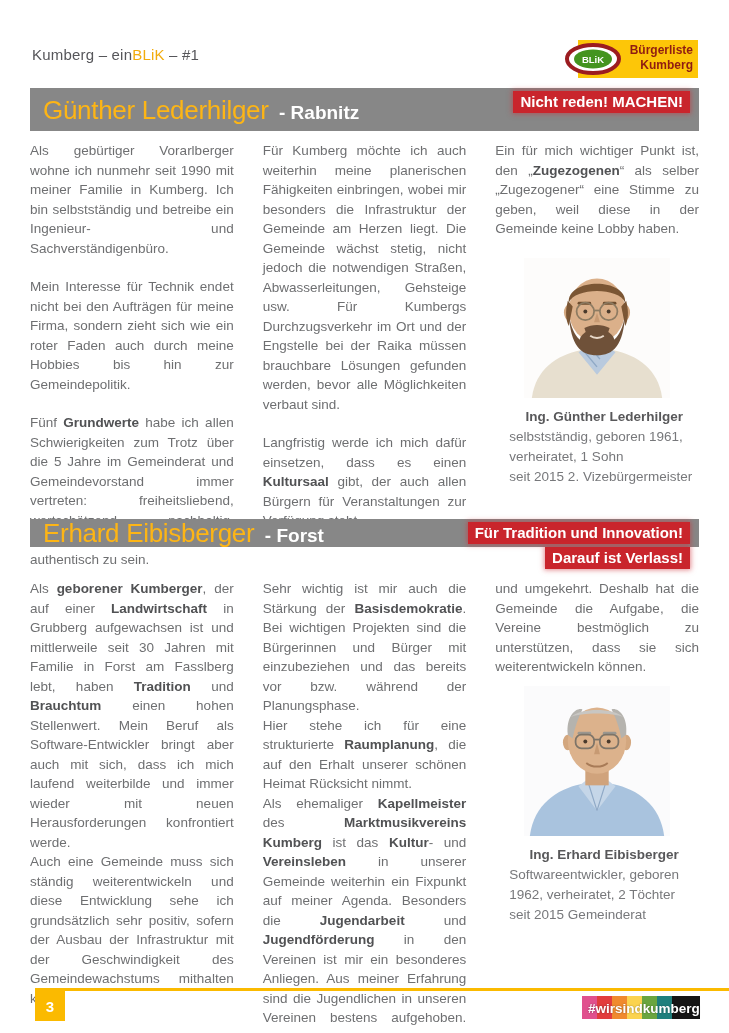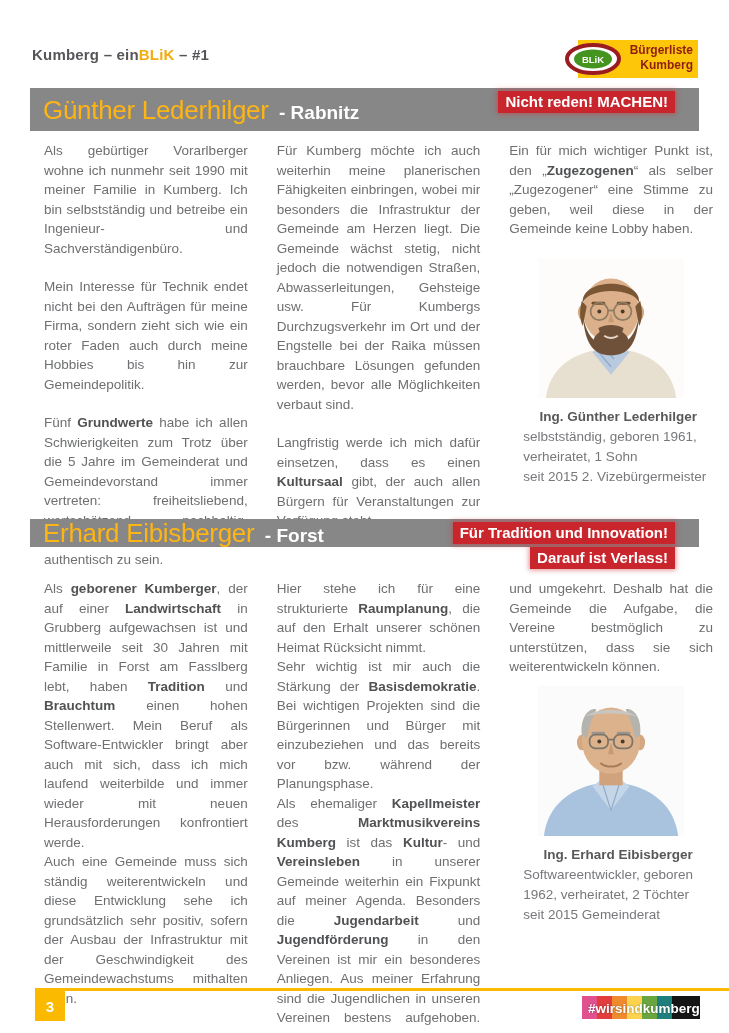--- a/index.html
+++ b/index.html
@@ -2,38 +2,38 @@
 <html><head>
 <meta charset="utf-8">
 <style>
   * { margin:0; padding:0; box-sizing:border-box; }
   html,body { background:#e9e9e9; }
   body { font-family:"Liberation Sans", sans-serif; }
   .page { position:relative; width:729px; height:1033px; background:#ffffff; margin:0 auto; overflow:hidden; }
 
   
   .header { position:absolute; top:40px; left:32px; right:31px; display:flex; justify-content:space-between; align-items:flex-start; }
-  .masthead { font-size:15px; font-weight:bold; color:#56565a; letter-spacing:.2px; padding-top:6px;text-align:right; }
+  .masthead { font-size:15px; font-weight:normal; color:#56565a; letter-spacing:.2px; padding-top:6px;text-align:right; }
   .masthead .gold { color:#f2ac0d; }
   .logo { position:relative; width:120px; height:38px; background:#fdc608; }
   .logo-text { position:absolute; right:5px; top:3px; text-align:right; font-size:12px; font-weight:bold; color:#8f1d12; line-height:15px; }
   .logo-oval { position:absolute; left:-14px; top:3px; }
 
   
   .bar { position:absolute; left:30px; width:669px; background:#878787; }
   .bar1 { top:88px; height:43px; }
   .bar2 { top:519px; height:28px; }
   .bar-title { position:absolute; left:13px; top:50%; transform:translateY(-50%); white-space:nowrap; }
   .bar-name { font-size:26px; font-weight:normal; color:#fdb515; letter-spacing:-.3px;text-align:center; }
   .bar-suffix { font-size:19px; font-weight:bold; color:#ffffff; margin-left:6px; }
-  .badges { position:absolute; right:24px; top:3px; display:flex; flex-direction:column; align-items:flex-end; gap:3px; }
+  .badges { position:absolute; right:9px; top:3px; display:flex; flex-direction:column; align-items:flex-end; gap:3px; }
   .badge { display:inline-block; background:#c9252c; color:#fff; font-size:15px; font-weight:bold; padding:2px 7px 3px; white-space:nowrap; box-shadow:0 0 5px 1px rgba(205,45,55,.55); }
 
   
-  .cols { position:absolute; left:44px; width:669px; display:grid; grid-template-columns:repeat(3,1fr); column-gap:29px; }
+  .cols { position:absolute; left:30px; width:669px; display:grid; grid-template-columns:repeat(3,1fr); column-gap:29px; }
   .cols1 { top:141px; height:372px; }
   .cols2 { top:579px; height:400px; }
   .col { font-size:13.5px; line-height:19.5px; color:#6e6f71; text-align:justify; }
   .gapped p { margin:0 0 19px 0; }
   .tight p { margin:0; }
   .col b { color:#515254; }
 
   
   .photo-wrap { display:flex; justify-content:center; margin-top:9px; }
   .caption { margin:9px 0 0 14px; text-align:left; }
@@ -145,22 +145,22 @@
         <span class="badge">Darauf ist Verlass!</span>
       </div>
   </div>
 
   <div class="cols cols2 tight">
     <div class="col">
         <p><span>Als </span><b>geborener Kumberger</b><span>, der auf einer </span><b>Landwirtschaft</b><span> in Grubberg aufgewachsen ist und mittlerweile seit 30 Jahren mit Familie in Forst am Fasslberg lebt, haben </span><b>Tradition</b><span> und </span><b>Brauchtum</b><span> einen hohen Stellenwert. Mein Beruf als Software-Entwickler bringt aber auch mit sich, dass ich mich laufend weiterbilde und immer wieder mit neuen Herausforderungen konfrontiert werde.</span></p>
         <p><span>Auch eine Gemeinde muss sich ständig weiterentwickeln und diese Entwicklung sehe ich grundsätzlich sehr positiv, sofern der Ausbau der Infrastruktur mit der Geschwindigkeit des Gemeindewachstums mithalten kann.</span></p>
       </div>
     <div class="col">
+        <p><span>Sehr wichtig ist mir auch die Stärkung der </span><b>Basisdemokratie</b><span>. Bei wichtigen Projekten sind die Bürgerinnen und Bürger mit einzubeziehen und das bereits vor bzw. während der Planungsphase.</span></p>
         <p><span>Hier stehe ich für eine strukturierte </span><b>Raumplanung</b><span>, die auf den Erhalt unserer schönen Heimat Rücksicht nimmt.</span></p>
-        <p><span>Sehr wichtig ist mir auch die Stärkung der </span><b>Basisdemokratie</b><span>. Bei wichtigen Projekten sind die Bürgerinnen und Bürger mit einzubeziehen und das bereits vor bzw. während der Planungsphase.</span></p>
         <p><span>Als ehemaliger </span><b>Kapellmeister</b><span> des </span><b>Marktmusikvereins Kumberg</b><span> ist das </span><b>Kultur</b><span>- und </span><b>Vereinsleben</b><span> in unserer Gemeinde weiterhin ein Fixpunkt auf meiner Agenda. Besonders die </span><b>Jugendarbeit</b><span> und </span><b>Jugendförderung</b><span> in den Vereinen ist mir ein besonderes Anliegen. Aus meiner Erfahrung sind die Jugendlichen in unseren Vereinen bestens aufgehoben. Die „Jungen“ lernen von den „Alten“</span></p>
       </div>
     <div class="col">
       <div>
           <p><span>und umgekehrt. Deshalb hat die Gemeinde die Aufgabe, die Vereine bestmöglich zu unterstützen, dass sie sich weiterentwickeln können.</span></p>
         </div>
       <div class="photo-wrap">
         <svg width="146" height="150" viewBox="0 0 150 154">
           <rect width="150" height="154" fill="#fbfbfc"></rect>
           <path d="M6 154 C10 122 34 106 58 101 L92 101 C116 106 140 122 144 154 Z" fill="#a9c3de"></path>

